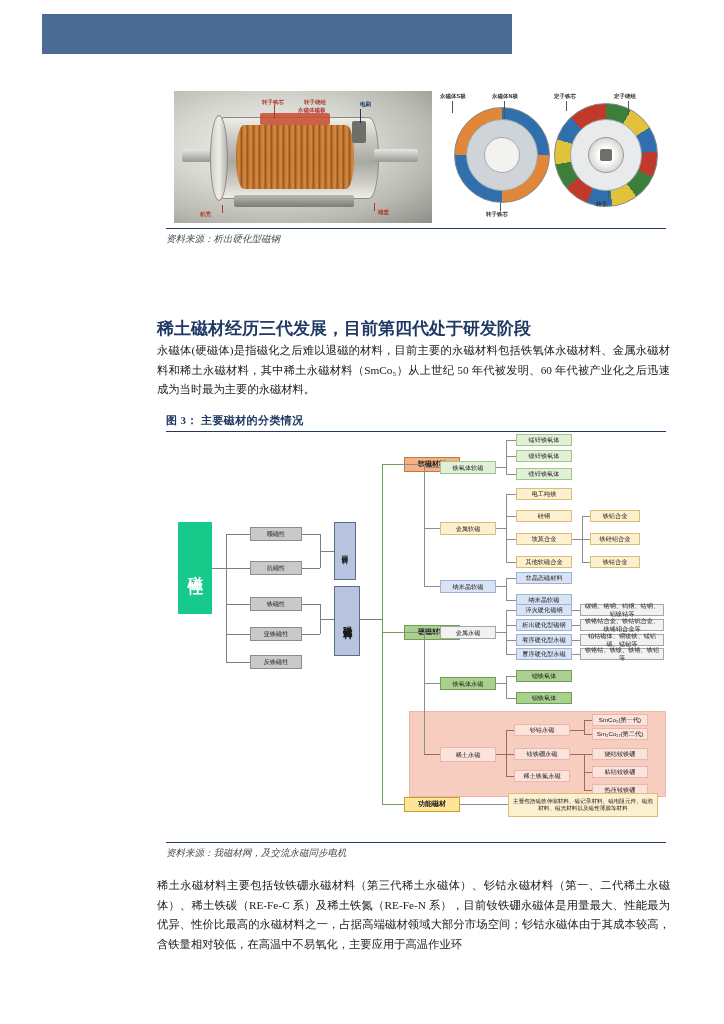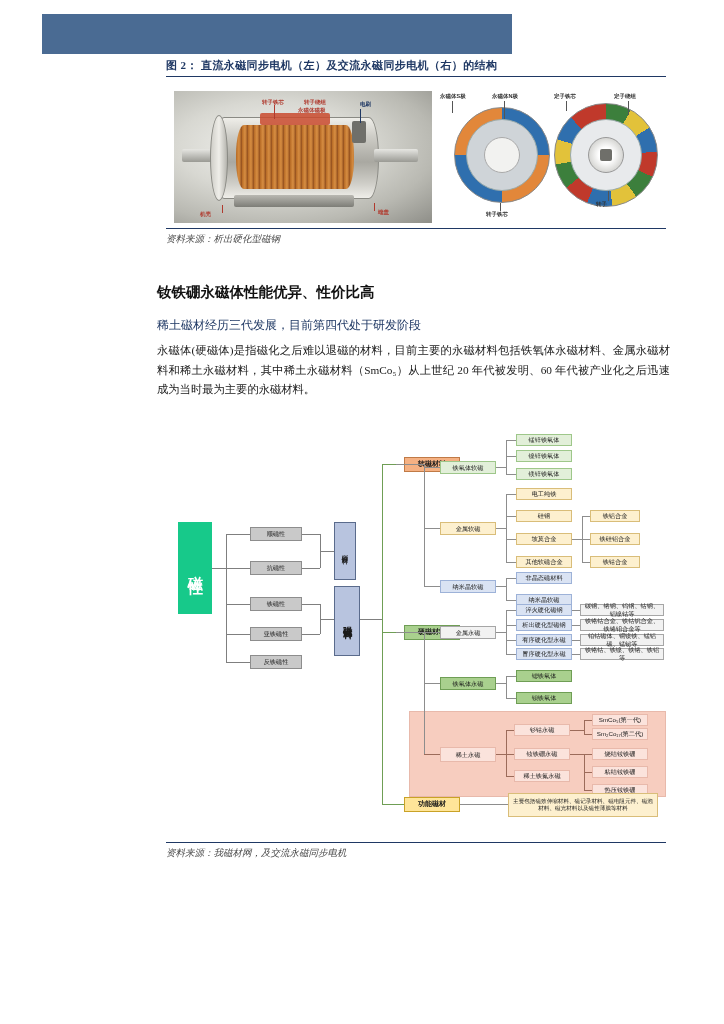--- a/index.html
+++ b/index.html
@@ -34,21 +34,21 @@
   }
 
   
   .h2 {
     position:absolute; left:157px; width:512px;
     font-size:14.5px; font-weight:bold; color:#111;
     font-family:"Liberation Sans","DejaVu Sans",sans-serif;
   }
   .h3 {
     position:absolute; left:157px; width:512px;
-    font-size:12px; font-weight:normal; color:#1f3864;
+    font-size:17px; font-weight:bold; color:#1f3864;
     font-family:"Liberation Sans","DejaVu Sans",sans-serif;
   }
   .para {
     position:absolute; left:157px; width:513px;
     font-size:11.3px; line-height:19.6px; color:#1a1a1a;
     text-align:justify; text-justify:inter-ideograph;
     font-family:"Liberation Serif","DejaVu Serif",serif;
   }
 
   
@@ -186,21 +186,20 @@
   .ln.brn { background:#9c6b5a; }
   .ln.gry { background:#8d8d8d; }
 </style>
 </head>
 <body>
 
 <div class="page">
 
   <div class="header-band"></div>
 
-  <div class="fig-title" style="top:58px;">图 2： 直流永磁同步电机（左）及交流永磁同步电机（右）的结构</div>
 
   <div class="fig2-wrap">
 
     <div class="motor-left">
       <div class="motor-shaft-l"></div>
       <div class="motor-body"></div>
       <div class="motor-endcap"></div>
       <div class="motor-core"></div>
       <div class="motor-magnet"></div>
       <div class="motor-brush"></div>
@@ -241,24 +240,24 @@
       <div class="lead dark" style="left:128px; top:10px; width:0.8px; height:10px;"></div>
       <div class="lead dark" style="left:190px; top:10px; width:0.8px; height:14px;"></div>
       <div class="lead dark" style="left:62px; top:112px; width:0.8px; height:8px;"></div>
       <div class="lead dark" style="left:170px; top:100px; width:0.8px; height:10px;"></div>
     </div>
   </div>
 
   <div style="position:absolute; left:166px; top:228px; width:500px; height:1px; background:#1f3864;"></div>
   <div class="src-note" style="top:233px;">资料来源：析出硬化型磁钢</div>
 
-  <div class="h2" style="top:283px;">钕铁硼永磁体性能优异、性价比高</div>
   <div class="h3" style="top:317px;">稀土磁材经历三代发展，目前第四代处于研发阶段</div>
-  <div class="para" style="top:341px;">永磁体(硬磁体)是指磁化之后难以退磁的材料，目前主要的永磁材料包括铁氧体永磁材料、金属永磁材料和稀土永磁材料，其中稀土永磁材料（SmCo₅）从上世纪 20 年代被发明、60 年代被产业化之后迅速成为当时最为主要的永磁材料。</div>
-
+  <div class="para" style="top:341px;">永磁体(硬磁体)是指磁化之后难以退磁的材料，目前主要的永磁材料包括铁氧体永磁材料、金属永磁材料和稀土永磁材料，其中稀土永磁材料（SmCo₅）从上世纪 50 年代被发明、60 年代被产业化之后迅速成为当时最为主要的永磁材料。</div>
+
+  <div class="fig-title" style="top:413px;">图 3： 主要磁材的分类情况</div>
 
   <div class="fig3-wrap">
 
     <div class="pink-region" style="left:243px; top:273px; width:257px; height:86px;"></div>
 
     <div class="node n-root" style="left:12px; top:84px; width:34px; height:92px;">磁性</div>
 
     <div class="ln v" style="left:60px; top:96px; height:128px;"></div>
     <div class="ln h" style="left:46px; top:130px; width:14px;"></div>
 
@@ -425,15 +424,16 @@
     <div class="node n-pinkbox" style="left:426px; top:346px; width:56px; height:12px;">热压钕铁硼</div>
 
     <div class="ln h gry" style="left:294px; top:366px; width:48px;"></div>
     <div class="node n-ivory" style="left:342px; top:355px; width:150px; height:24px;">主要包括磁致伸缩材料、磁记录材料、磁电阻元件、磁泡材料、磁光材料以及磁性薄膜等材料</div>
 
   </div>
 
   <div style="position:absolute; left:166px; top:842px; width:500px; height:1px; background:#1f3864;"></div>
   <div class="src-note" style="top:847px;">资料来源：我磁材网，及交流永磁同步电机</div>
 
+  <div class="para" style="top:876px;">稀土永磁材料主要包括钕铁硼永磁材料（第三代稀土永磁体）、钐钴永磁材料（第一、二代稀土永磁体）、稀土铁碳（RE-Fe-C 系）及稀土铁氮（RE-Fe-N 系），目前钕铁硼永磁体是用量最大、性能最为优异、性价比最高的永磁材料之一，占据高端磁材领域大部分市场空间；钐钴永磁体由于其成本较高，含铁量相对较低，在高温中不易氧化，主要应用于高温作业环</div>
 
 
 </div>
 
 </body></html>

